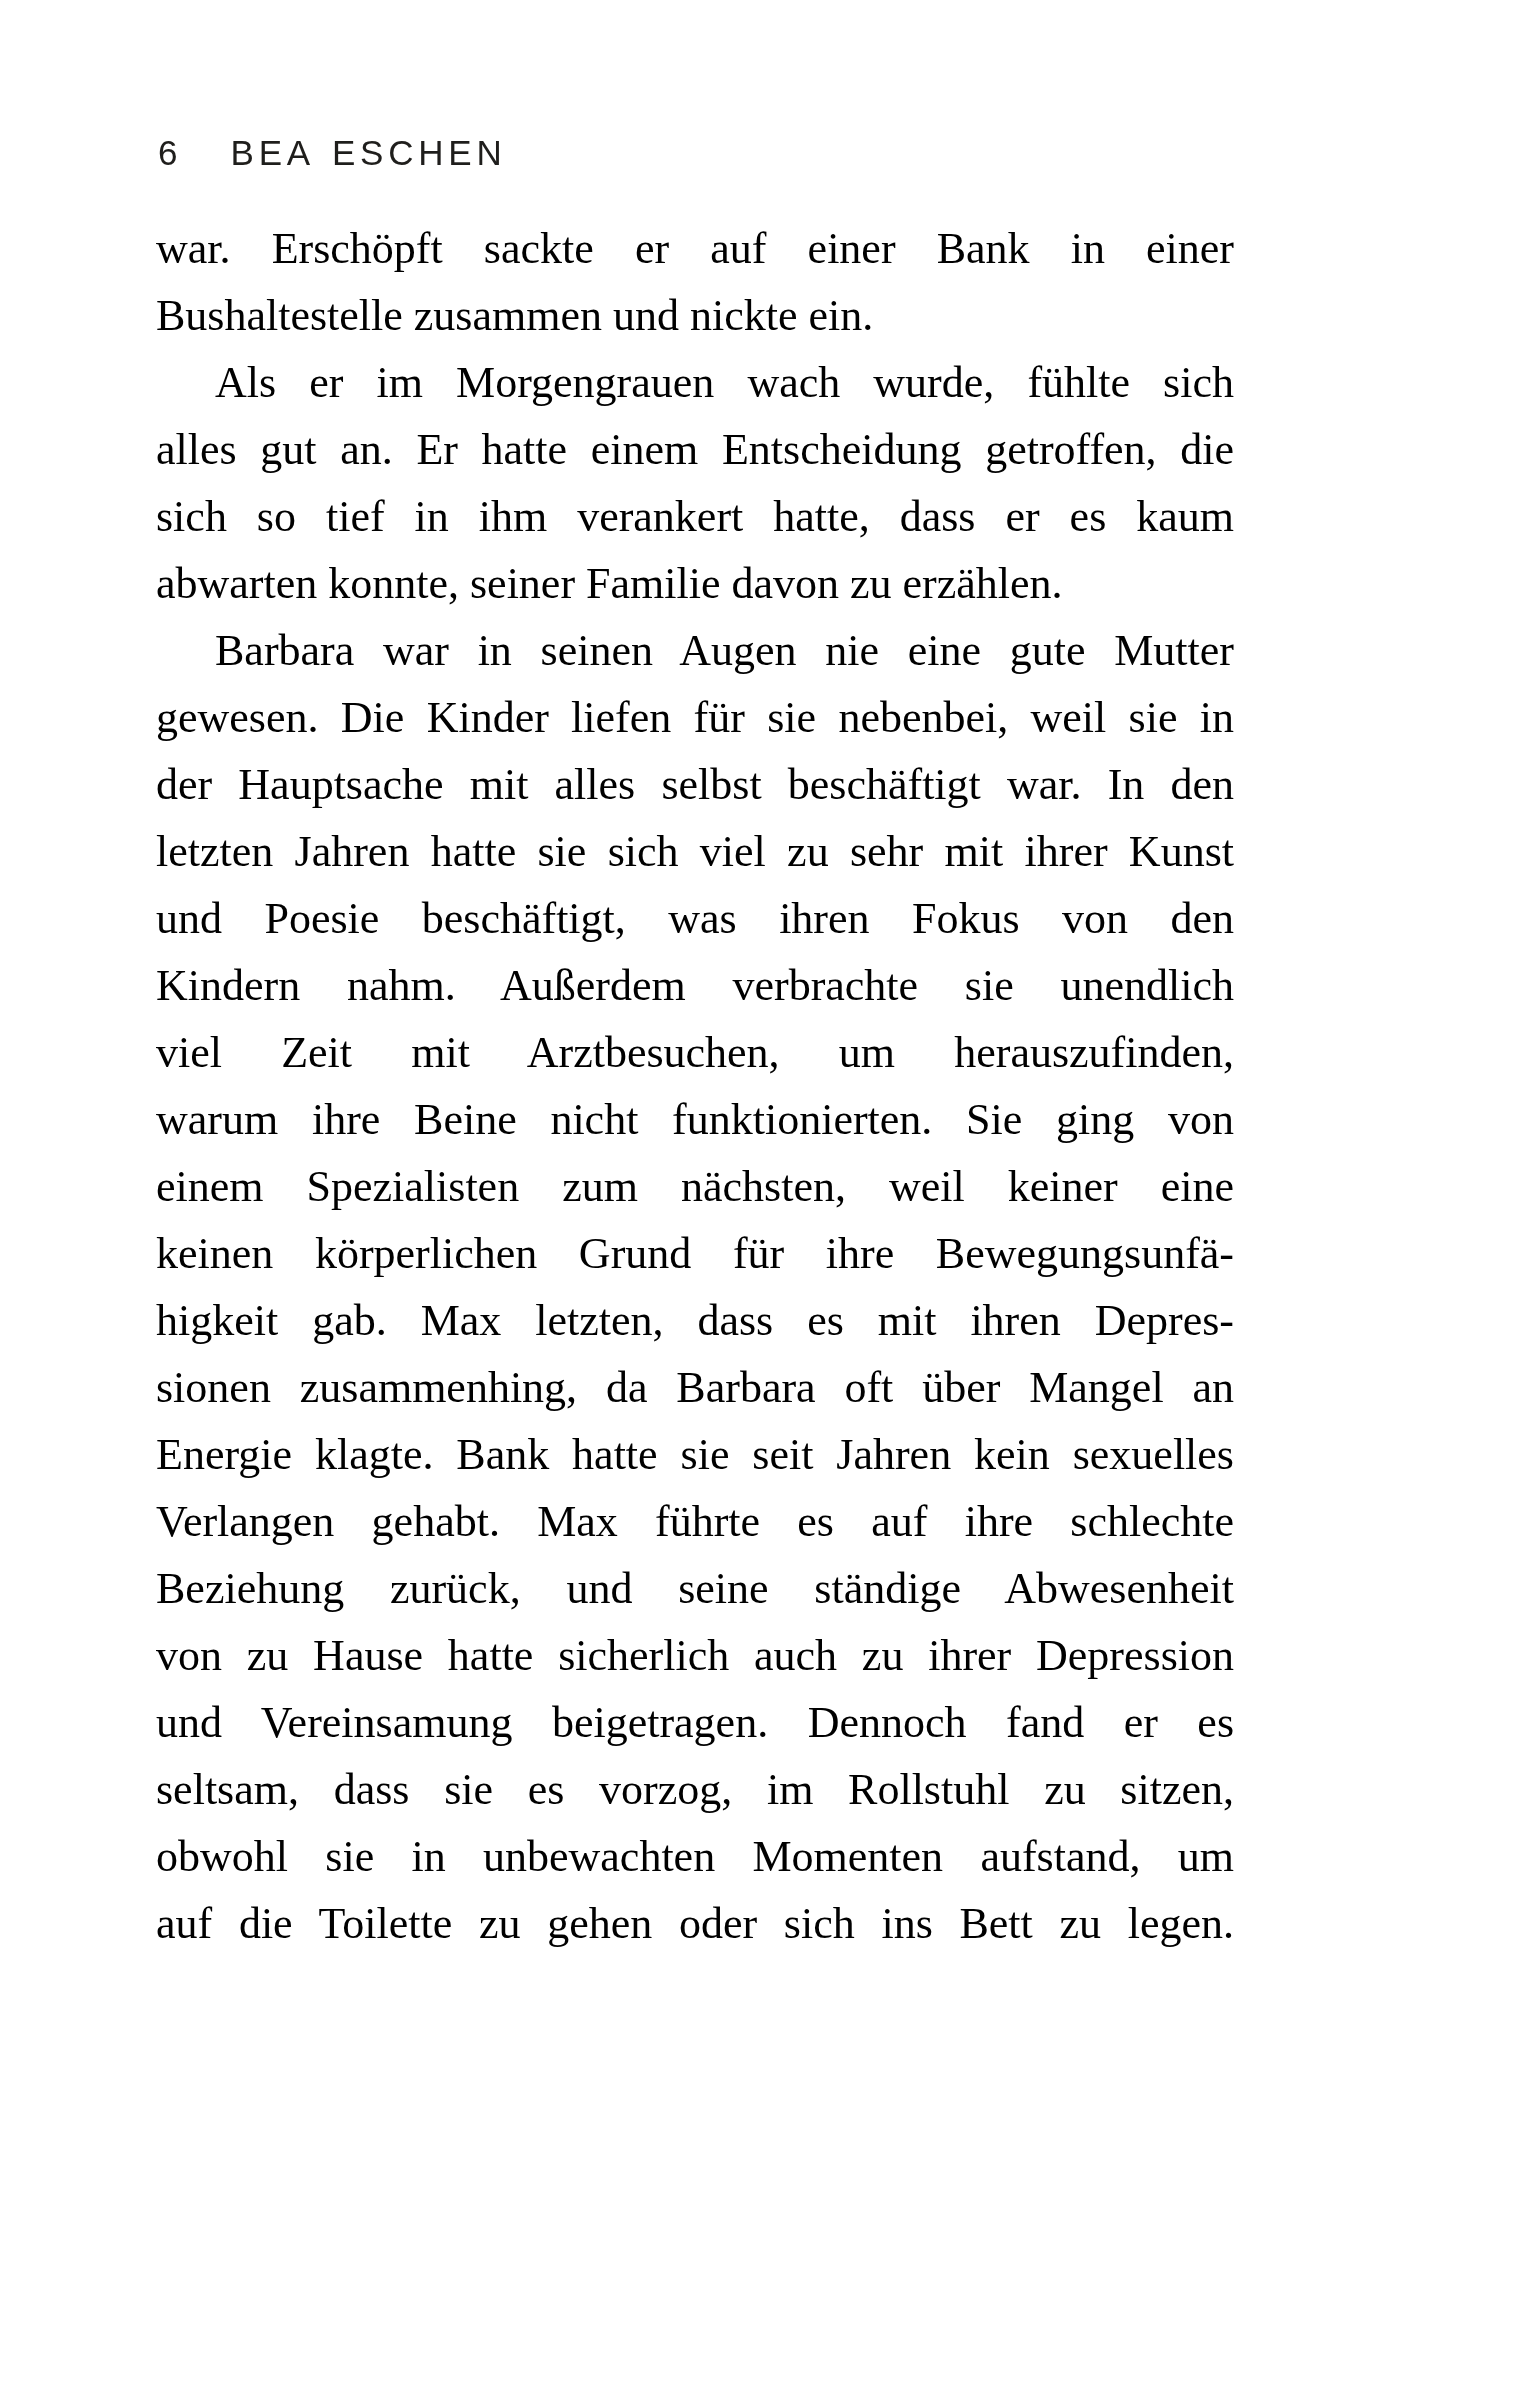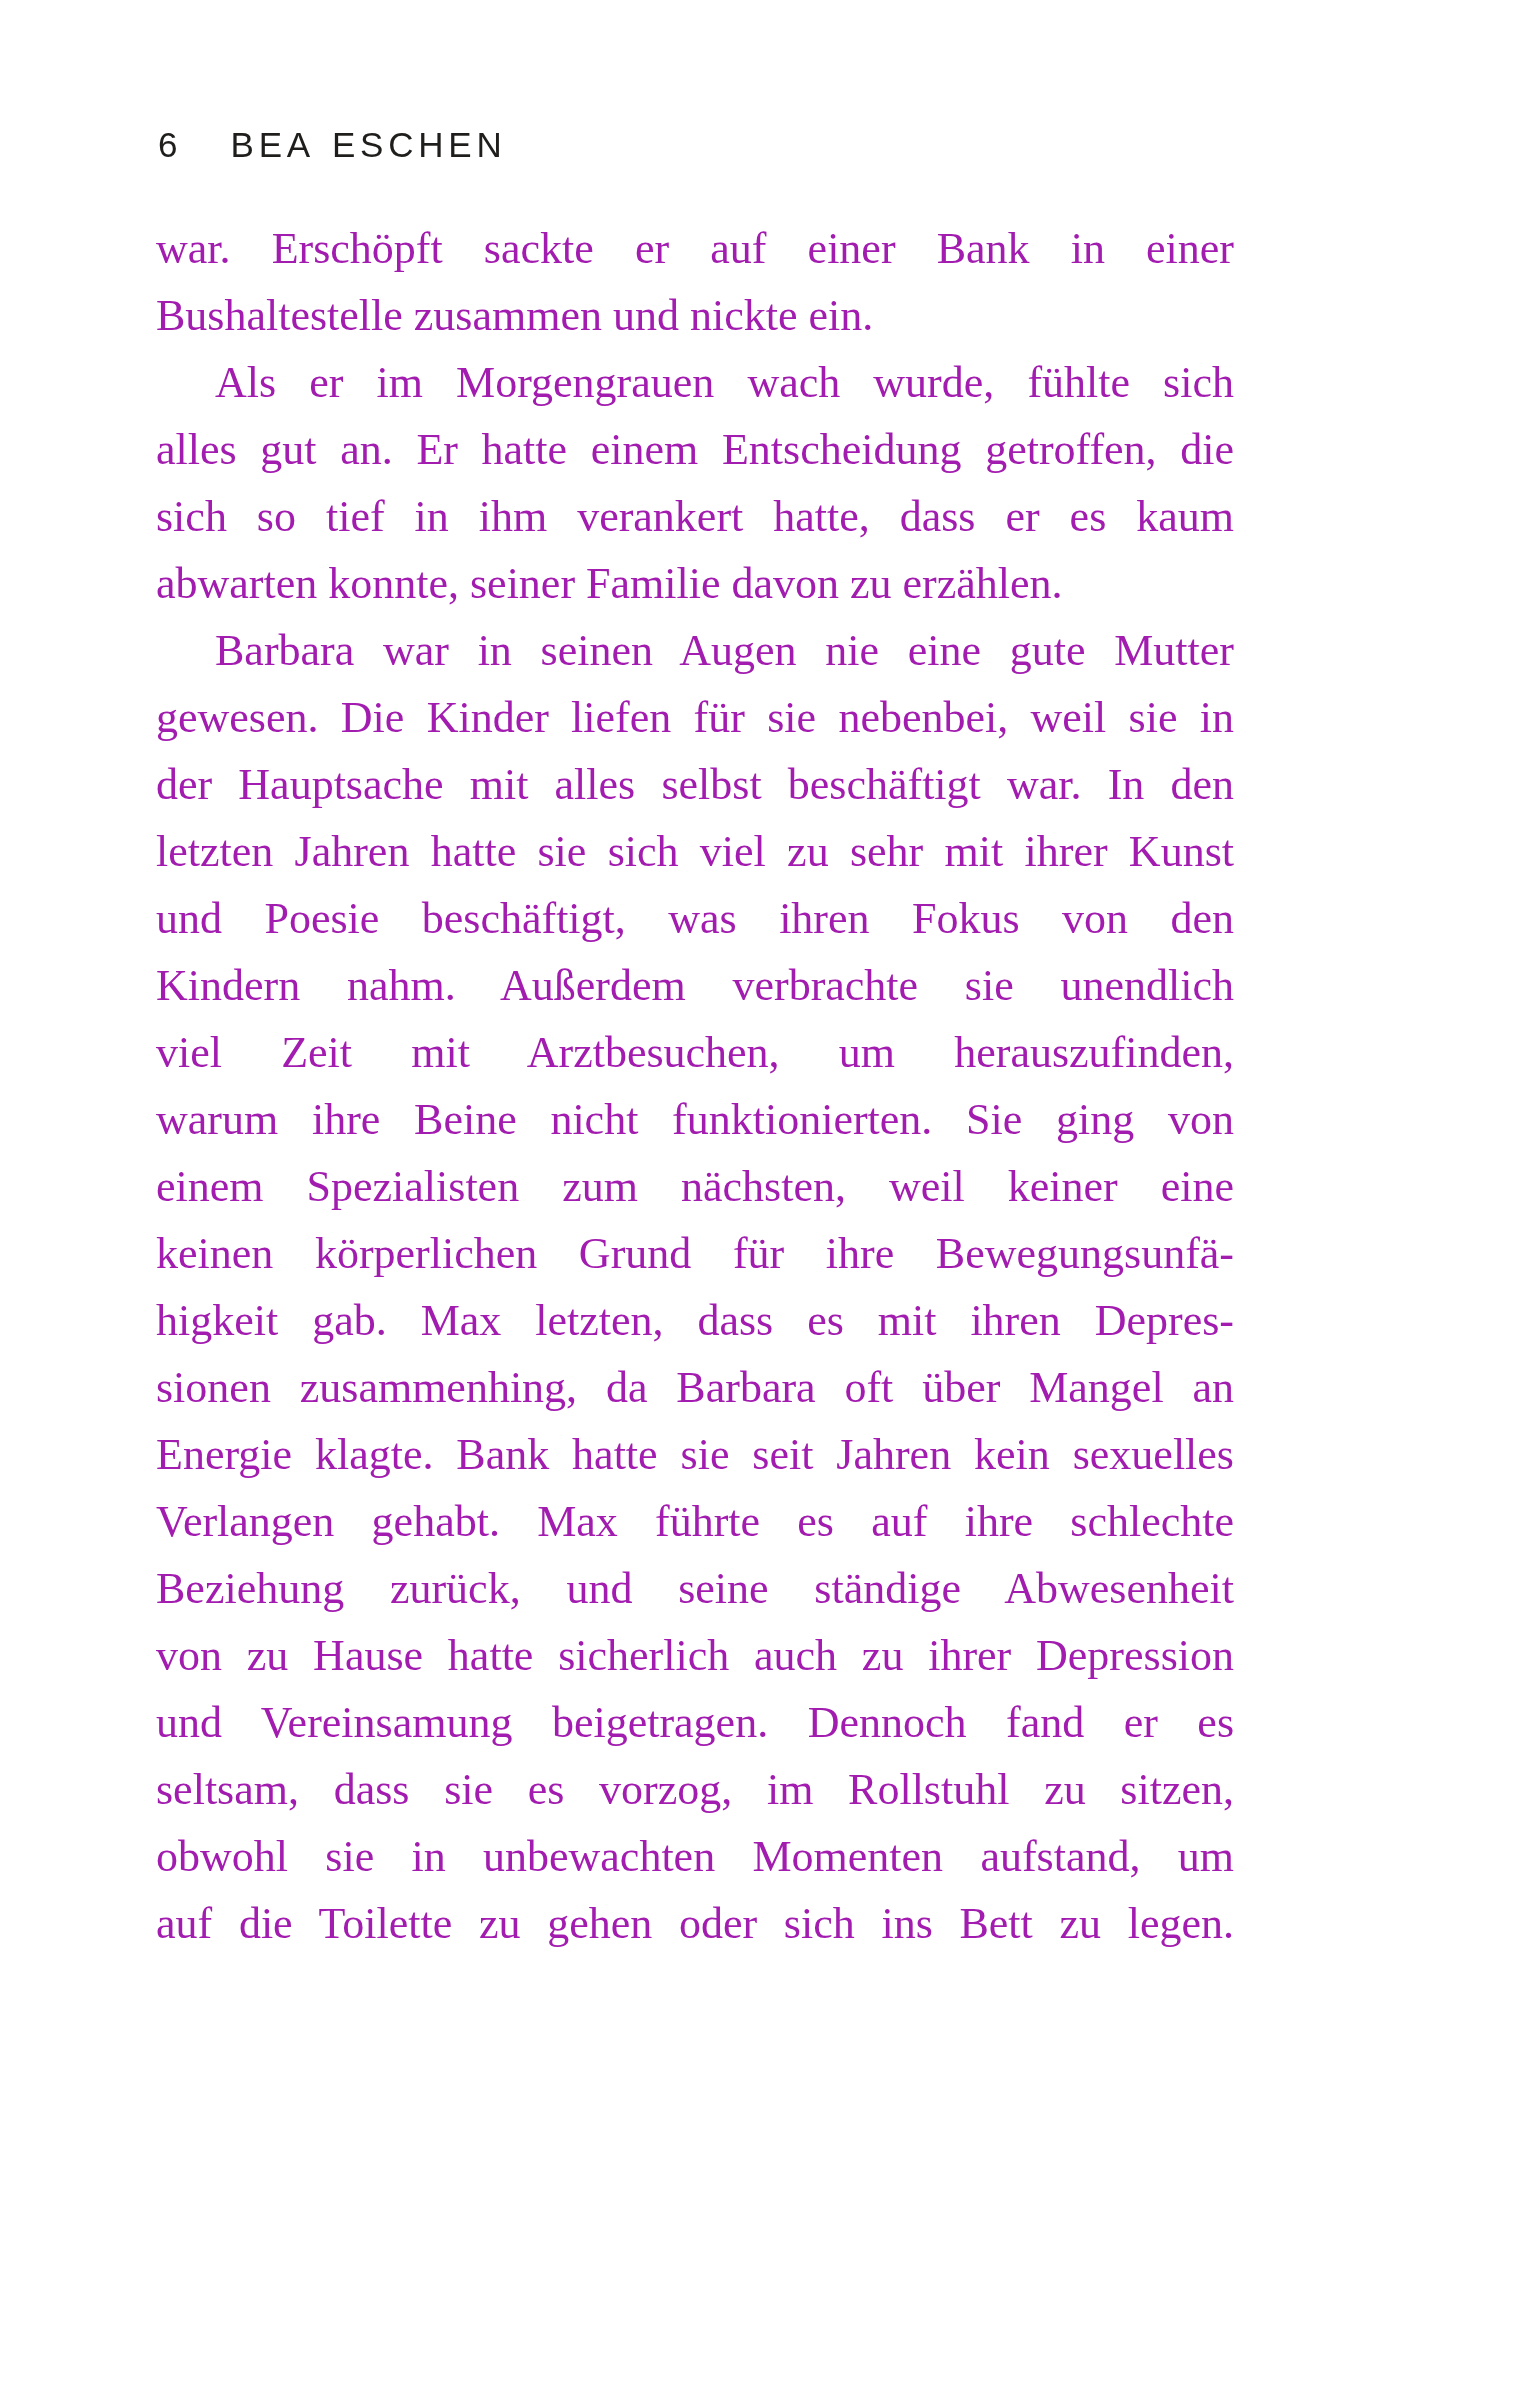--- a/index.html
+++ b/index.html
@@ -29,29 +29,30 @@
     color: #1f1e1c;
     white-space: nowrap;
   }
   .pagenum {
     letter-spacing: 1.1px;
     margin-right: 52px;
   }
   .author {
     letter-spacing: 4.8px;
     word-spacing: 4.3px;
+    margin-top: 8px;
   }
   .body-text {
     position: absolute;
     top: 215px;
     left: 156px;
     width: 1078px;
     font-size: 44px;
     line-height: 67px;
-    color: #a21caf;
+    color: #000000;
   }
   .paragraph { margin: 0; padding: 0; }
   .line {
     text-align: justify;
     text-align-last: left;
     white-space: normal;
   }
   .line.just { text-align-last: justify; }
   .line.indent { text-indent: 59px; }
 </style>

